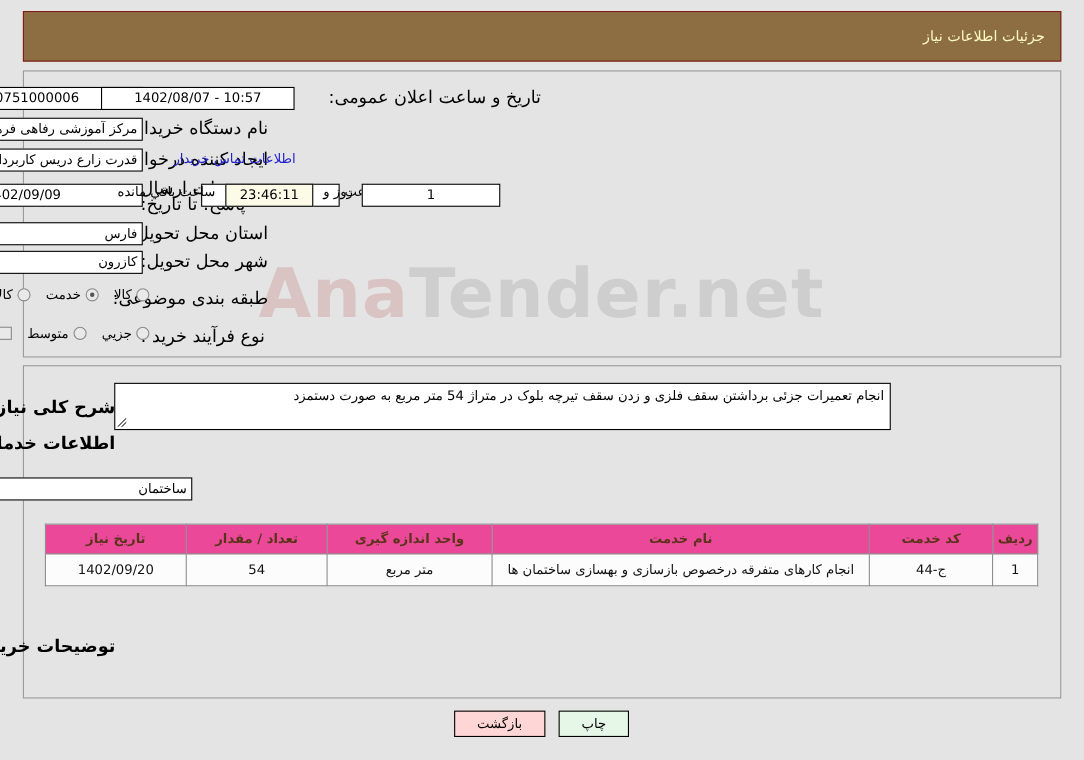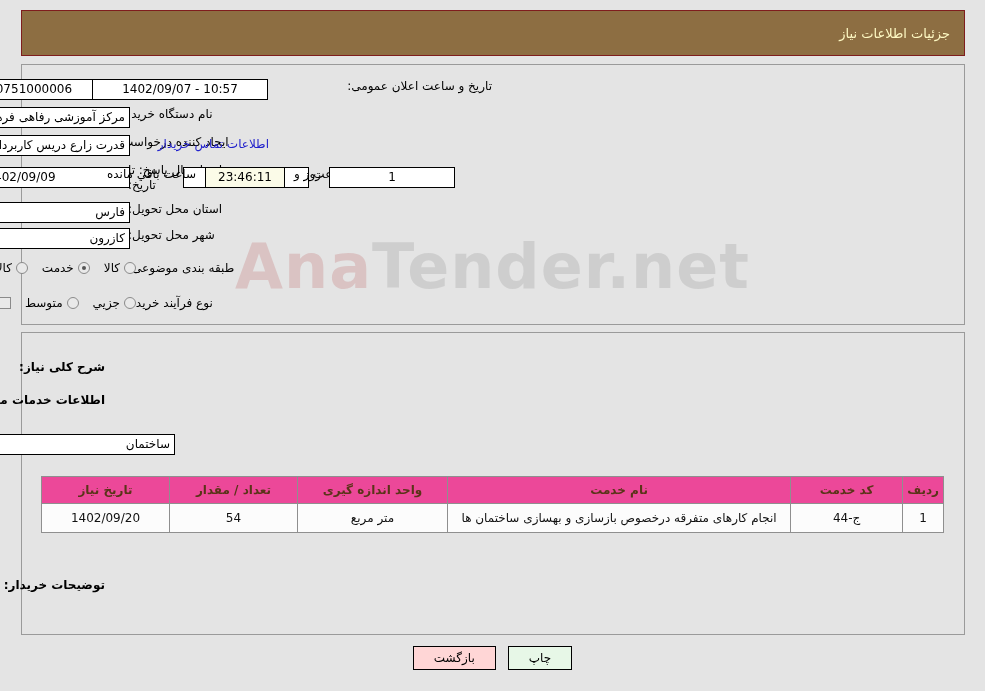--- a/index.html
+++ b/index.html
@@ -61,21 +61,21 @@
   
   .row {
     position: absolute;
     display: flex;
     align-items: center;
     z-index: 3;
     white-space: nowrap;
   }
   .lbl {
     text-align: left;
-    font-size: 12px;
+    font-size: 16px;
     color: #000;
     padding-left: 4px;
     white-space: nowrap;
   }
   .lbl-bold { font-weight: bold; }
 
   .fld {
     border: 1px solid #000;
     background: #ffffff;
     height: 21px;
@@ -201,21 +201,21 @@
   <div class="row" style="right:741px; top:79px;">
     <span class="lbl" style="width:110px;">شماره نیاز:</span>
   </div>
   <div class="row" style="right:855px; top:79px;">
     <span class="fld center ltr" style="width:238px;">1102090751000006</span>
   </div>
   <div class="row" style="right:493px; top:79px;">
     <span class="lbl">تاریخ و ساعت اعلان عمومی:</span>
   </div>
   <div class="row" style="right:717px; top:79px;">
-    <span class="fld center ltr" style="width:176px;">1402/09/07 - 10:57</span>
+    <span class="fld center ltr" style="width:176px;">1402/08/07 - 10:57</span>
   </div>
 
   <div class="row" style="right:741px; top:107px;">
     <span class="lbl" style="width:130px;">نام دستگاه خریدار:</span>
   </div>
   <div class="row" style="right:855px; top:107px;">
     <span class="fld right" style="width:618px;">مرکز آموزشی رفاهی فرهنگیان شهرستان کازرون استان فارس</span>
   </div>
 
   <div class="row" style="right:741px; top:135px;">
@@ -300,20 +300,23 @@
     <span class="opt">
       <span class="chk"></span>
 
     </span>
   </div>
 
   <div class="panel" id="panel-middle"></div>
 
   <div class="row" style="right:880px; top:360px;">
     <span class="lbl lbl-bold">شرح کلی نیاز:</span>
+  </div>
+  <div style="position:absolute; right:175px; top:348px; width:706px; height:43px; z-index:3;">
+    <div class="ta" style="height:43px;">انجام تعمیرات جزئی برداشتن سقف فلزی و زدن سقف تیرچه بلوک در متراژ 54 متر مربع به صورت دستمزد</div>
   </div>
 
   <div class="row" style="right:880px; top:393px;">
     <span class="lbl lbl-bold">اطلاعات خدمات مورد نیاز</span>
   </div>
 
   <div class="row" style="right:880px; top:434px;">
     <span class="lbl lbl-bold">گروه خدمت:</span>
   </div>
   <div class="row" style="right:810px; top:434px;">

